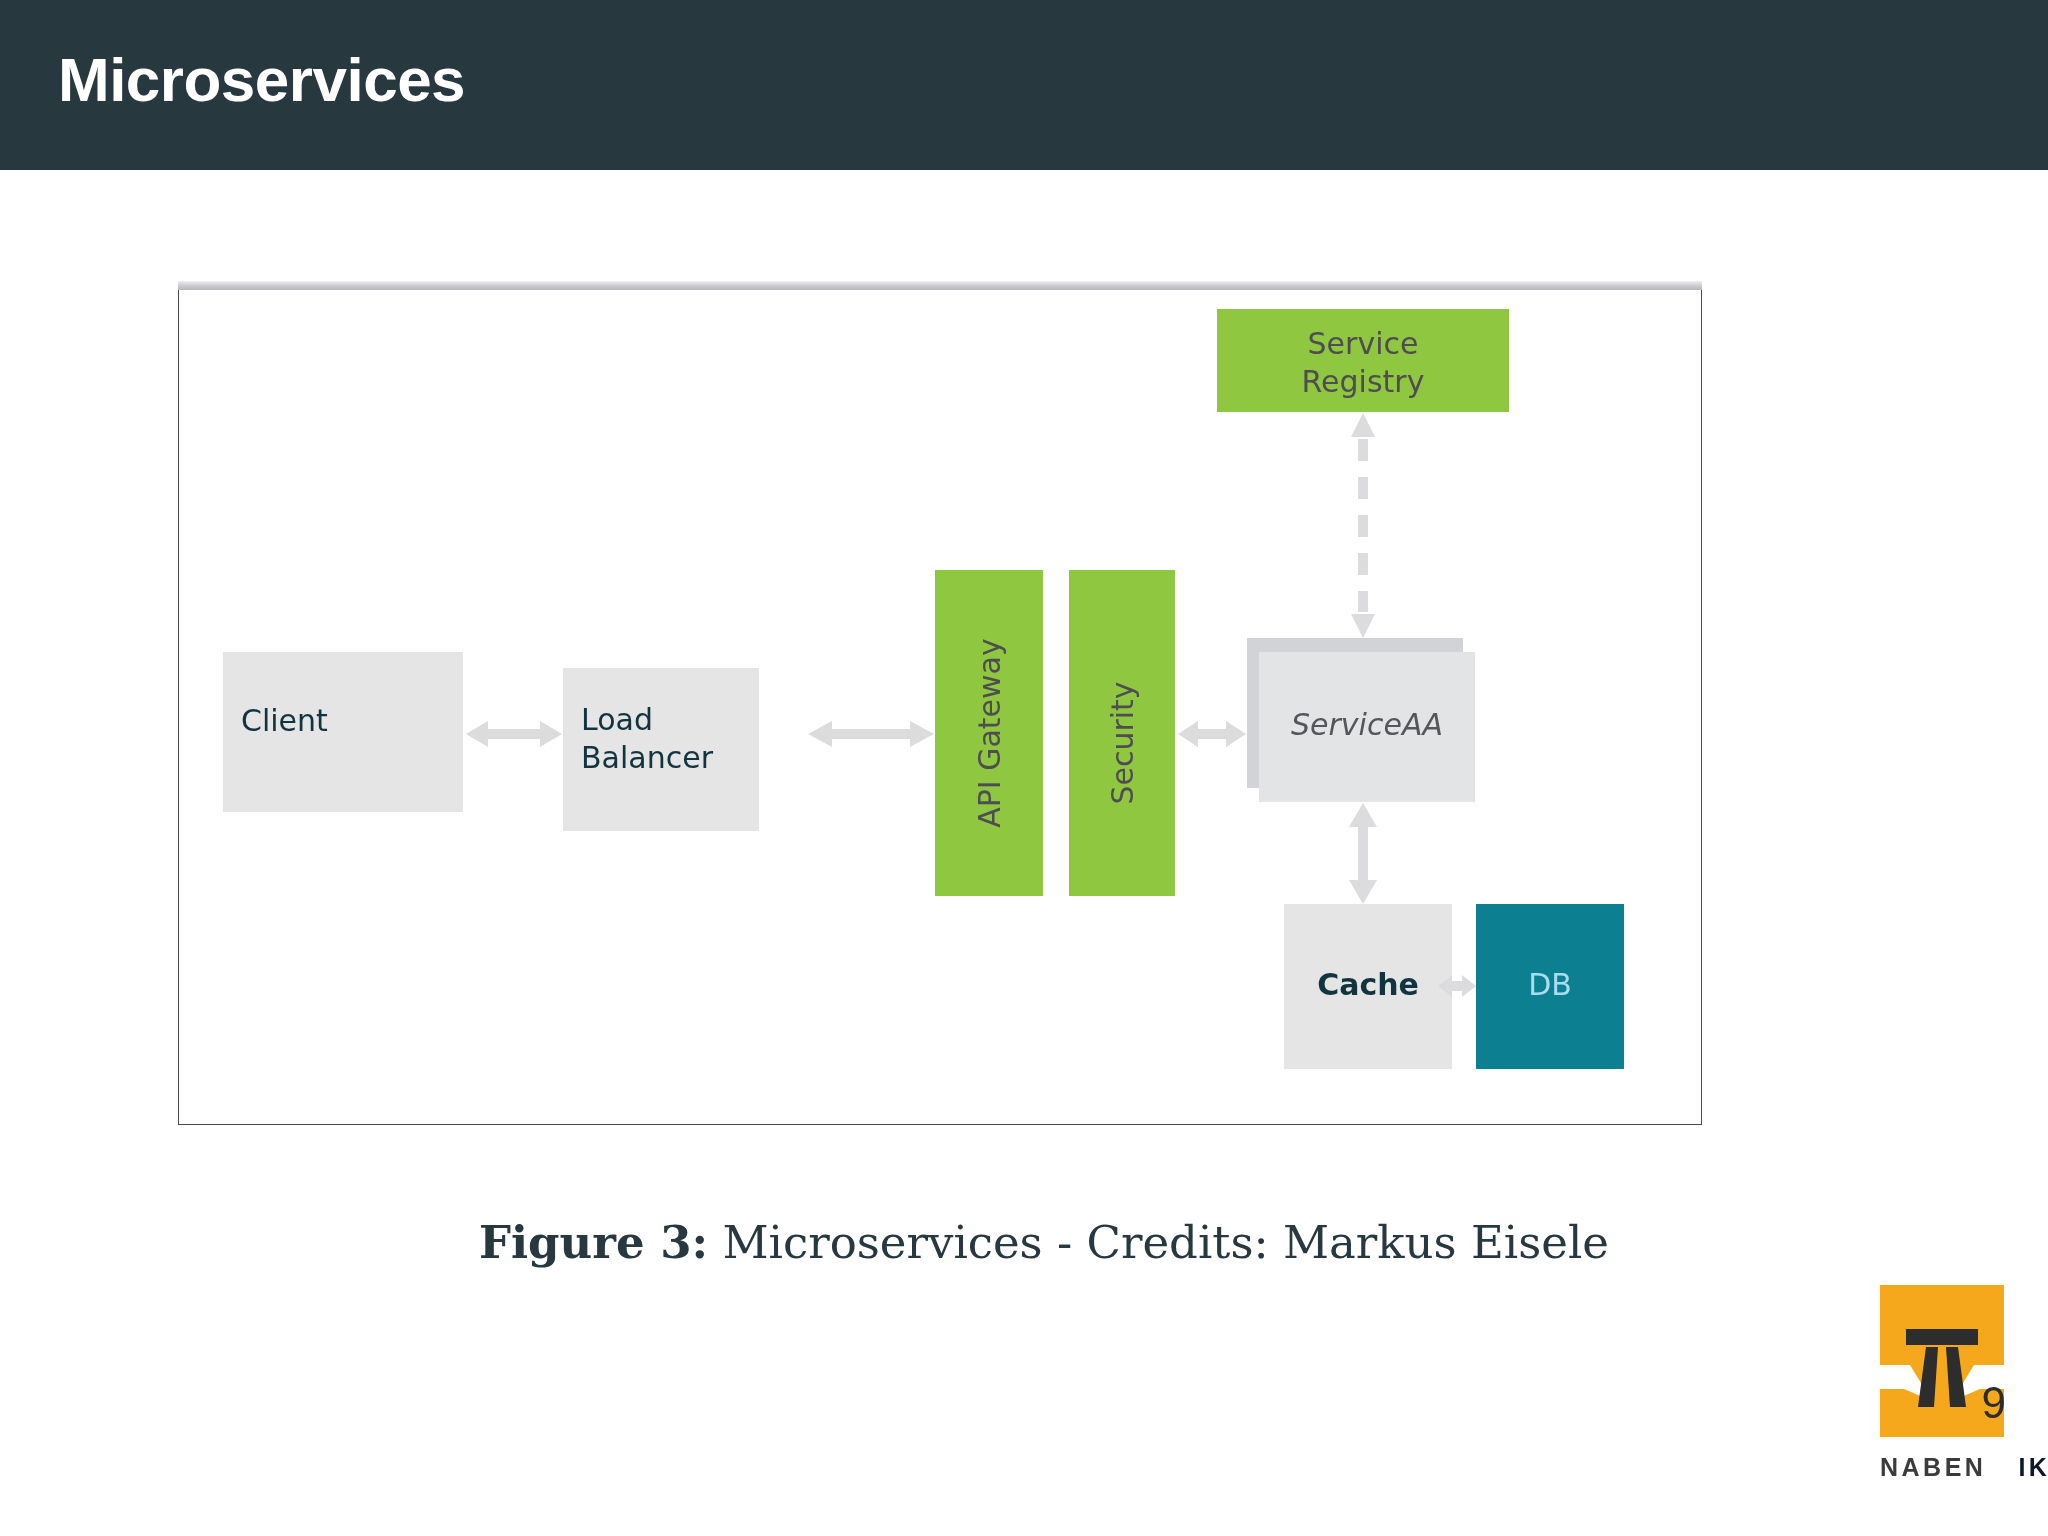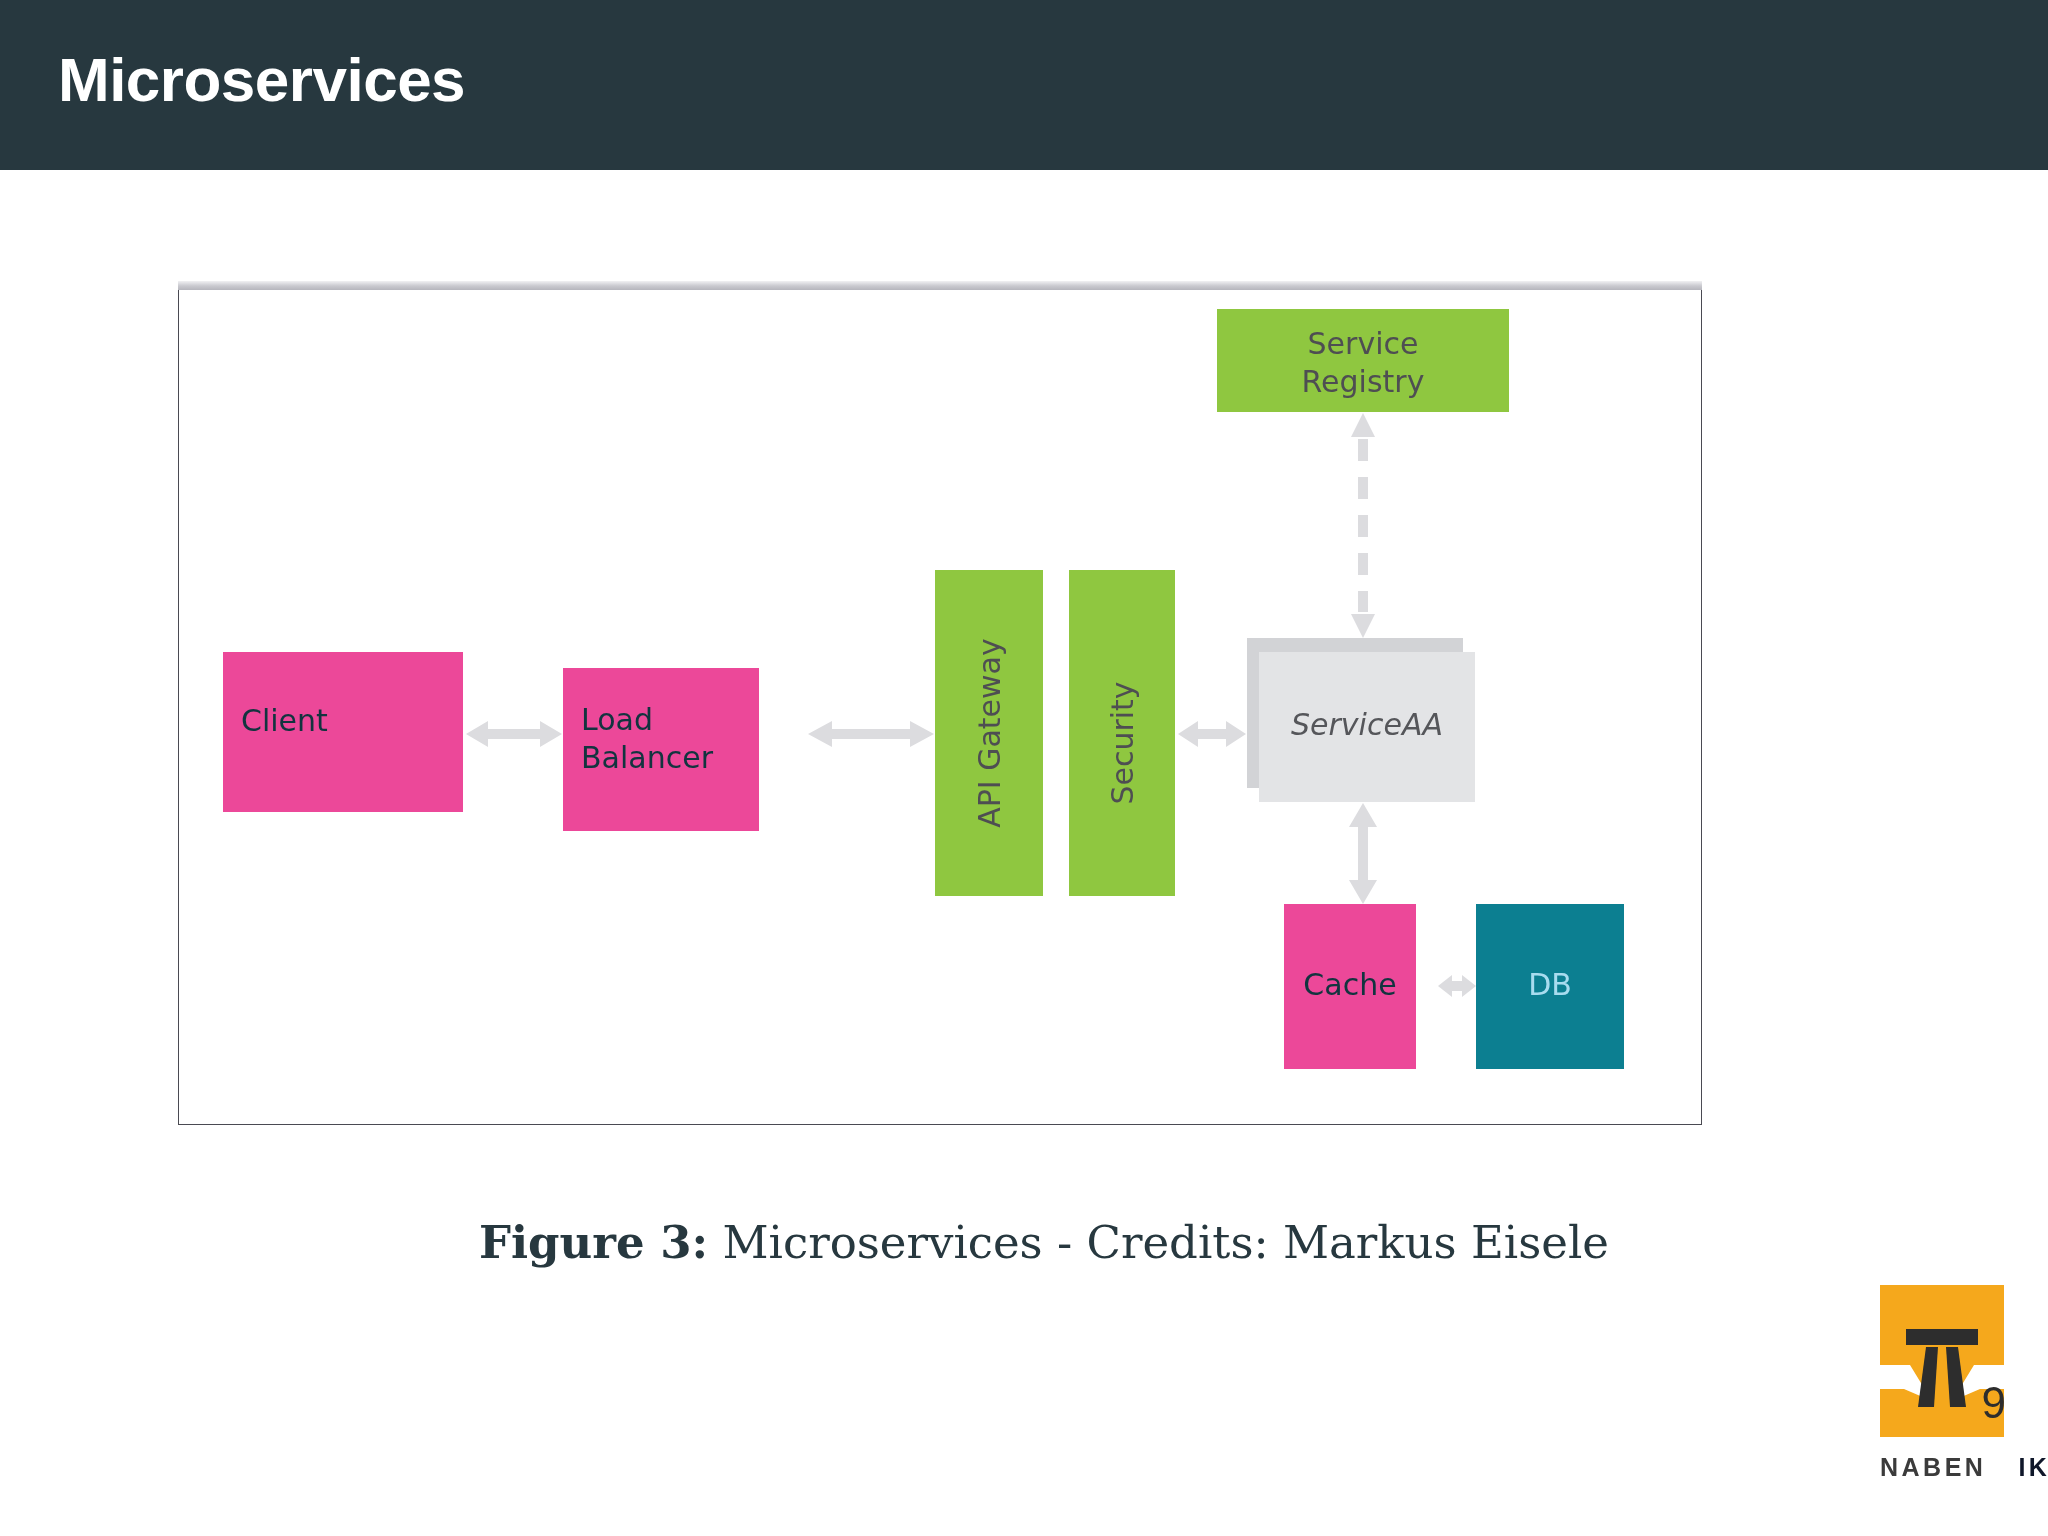--- a/index.html
+++ b/index.html
@@ -66,21 +66,21 @@
     box-sizing: border-box;
   }
   .node-label {
     position: absolute;
     white-space: pre-line;
     line-height: 1.28;
     font-family: "DejaVu Sans", sans-serif;
   }
 
   
-  .box-blue { background: #ec4899; }
+  .box-blue { background: #e5e5e5; }
   .label-dark { color: #12343f; }
 
   
   .box-green { background: #8fc740; }
   .label-greenbox { color: #4e4e52; }
   .label-gray { color: #55565a; }
 
   
   .box-teal { background: #0c7f91; }
   .label-teal { color: #a8dcef; }
@@ -141,21 +141,21 @@
     left: 12px; top: 14px;
     width: 216px; height: 150px;
     background: #e3e4e6;
   }
   #node-serviceaa .node-label {
     left: 12px; top: 68px; width: 216px; text-align: center; font-size: 30px; font-style: italic;
   }
 
   
   #node-cache {
-    left: 1105px; top: 622px; width: 132px; height: 165px;
+    left: 1105px; top: 622px; width: 168px; height: 165px; font-weight: bold;
   }
   #node-cache .node-label {
     left: 0; top: 62px; width: 100%; text-align: center; font-size: 30px;
   }
 
   
   #node-db {
     left: 1297px; top: 622px; width: 148px; height: 165px;
   }
   #node-db .node-label {

